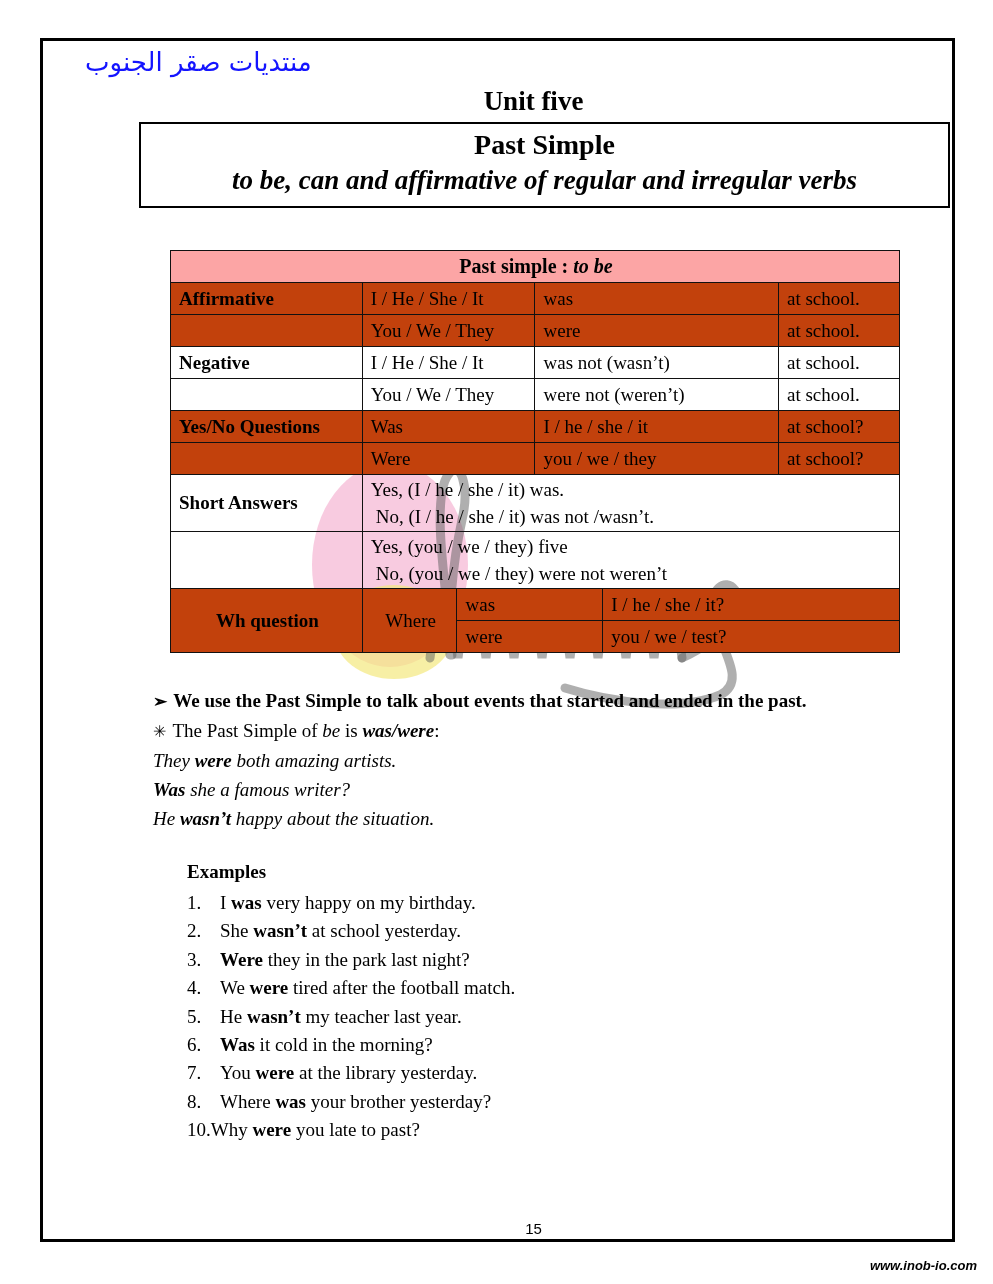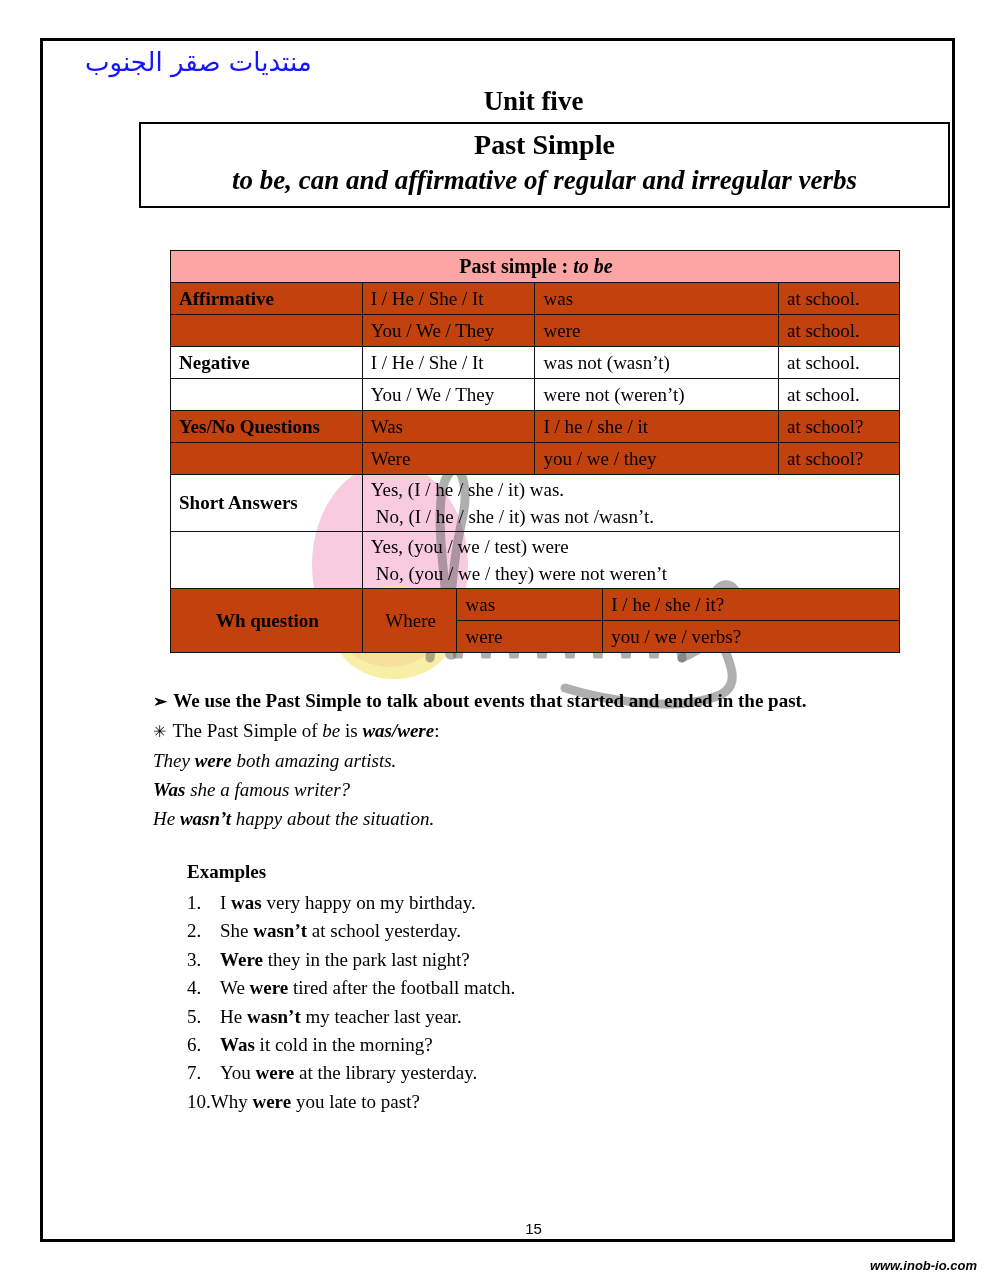--- a/index.html
+++ b/index.html
@@ -150,31 +150,31 @@
           <td colspan="2">Were</td>
           <td colspan="2">you / we / they</td>
           <td>at school?</td>
         </tr>
         <tr class="clear">
           <td class="lbl va-top">Short Answers</td>
           <td colspan="5" class="sa"><span>Yes, (I / he / she / it) was.</span><br><span class="l2">No, (I / he / she / it) was not /wasn’t.</span></td>
         </tr>
         <tr class="clear">
           <td class="lbl va-top"></td>
-          <td colspan="5" class="sa"><span>Yes, (you / we / test) were</span><br><span class="l2">No, (you / we / they) were not weren’t</span></td>
+          <td colspan="5" class="sa"><span>Yes, (you / we / they) five</span><br><span class="l2">No, (you / we / they) were not weren’t</span></td>
         </tr>
         <tr class="gray">
           <td rowspan="2" class="ctr">Wh question</td>
           <td rowspan="2" class="ctr2">Where</td>
           <td colspan="2">was</td>
           <td colspan="2">I / he / she / it?</td>
         </tr>
         <tr class="gray">
           <td colspan="2">were</td>
-          <td colspan="2">you / we / verbs?</td>
+          <td colspan="2">you / we / test?</td>
         </tr>
       </tbody>
     </table>
 
     <div class="notes">
       <div class="bullet-line"><span class="arrow">➢</span><span>We use the Past Simple to talk about events that started and ended in the past.</span></div>
       <div class="be-line"><span class="star">✳</span><span>The Past Simple of </span><span class="em">be</span><span> is </span><span class="st">was/were</span><span>:</span></div>
       <div class="sample"><span>They </span><b>were</b><span> both amazing artists.</span></div>
       <div class="sample"><span></span><b>Was</b><span> she a famous writer?</span></div>
       <div class="sample"><span>He </span><b>wasn’t</b><span> happy about the situation.</span></div>
@@ -182,20 +182,21 @@
 
     <div class="examples">
       <div class="examples-heading">Examples</div>
       <div class="example-item"><span class="num">1.</span><span>I </span><b>was</b><span> very happy on my birthday.</span></div>
       <div class="example-item"><span class="num">2.</span><span>She </span><b>wasn’t</b><span> at school yesterday.</span></div>
       <div class="example-item"><span class="num">3.</span><span></span><b>Were</b><span> they in the park last night?</span></div>
       <div class="example-item"><span class="num">4.</span><span>We </span><b>were</b><span> tired after the football match.</span></div>
       <div class="example-item"><span class="num">5.</span><span>He </span><b>wasn’t</b><span> my teacher last year.</span></div>
       <div class="example-item"><span class="num">6.</span><span></span><b>Was</b><span> it cold in the morning?</span></div>
       <div class="example-item"><span class="num">7.</span><span>You </span><b>were</b><span> at the library yesterday.</span></div>
+      <div class="example-item"><span class="num">8.</span><span>Where </span><b>was</b><span> your brother yesterday?</span></div>
       <div class="example-item"><span class="num tight">10.</span><span>Why </span><b>were</b><span> you late to past?</span></div>
     </div>
 
     <div class="page-number">15</div>
   </div>
 </div>
 
 <div class="site-url">www.inob-io.com</div>
 
 </body></html>

